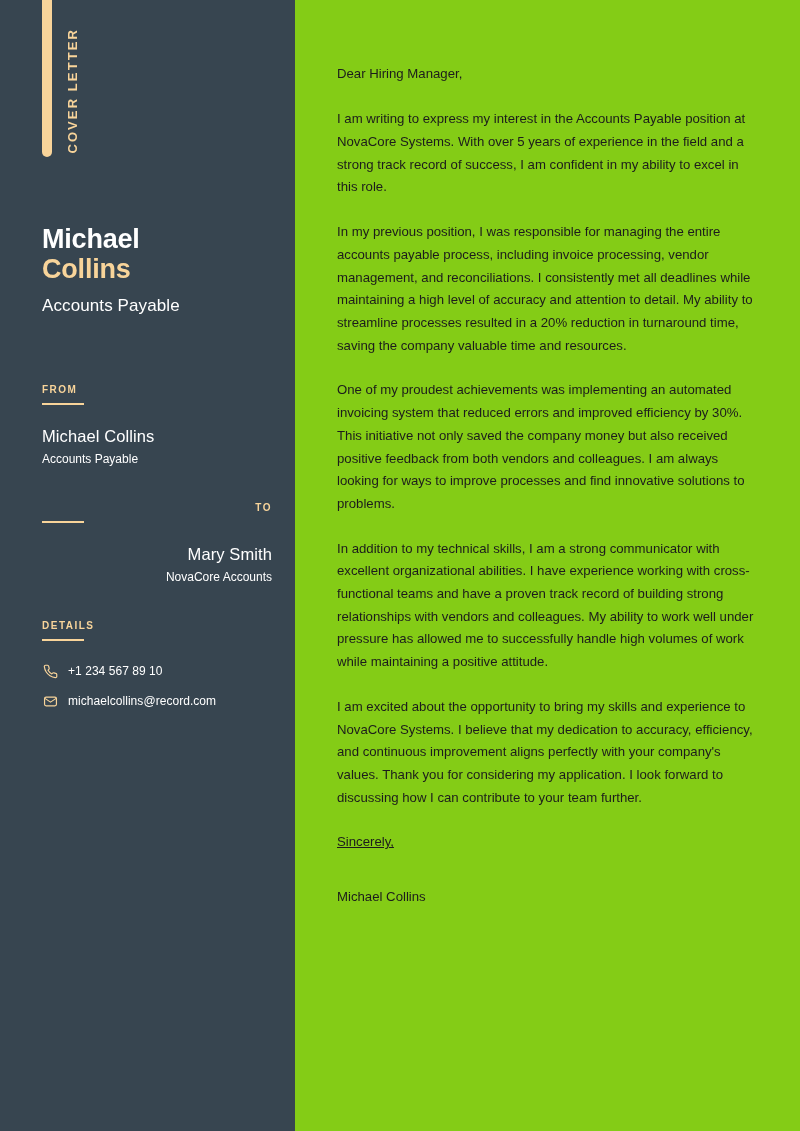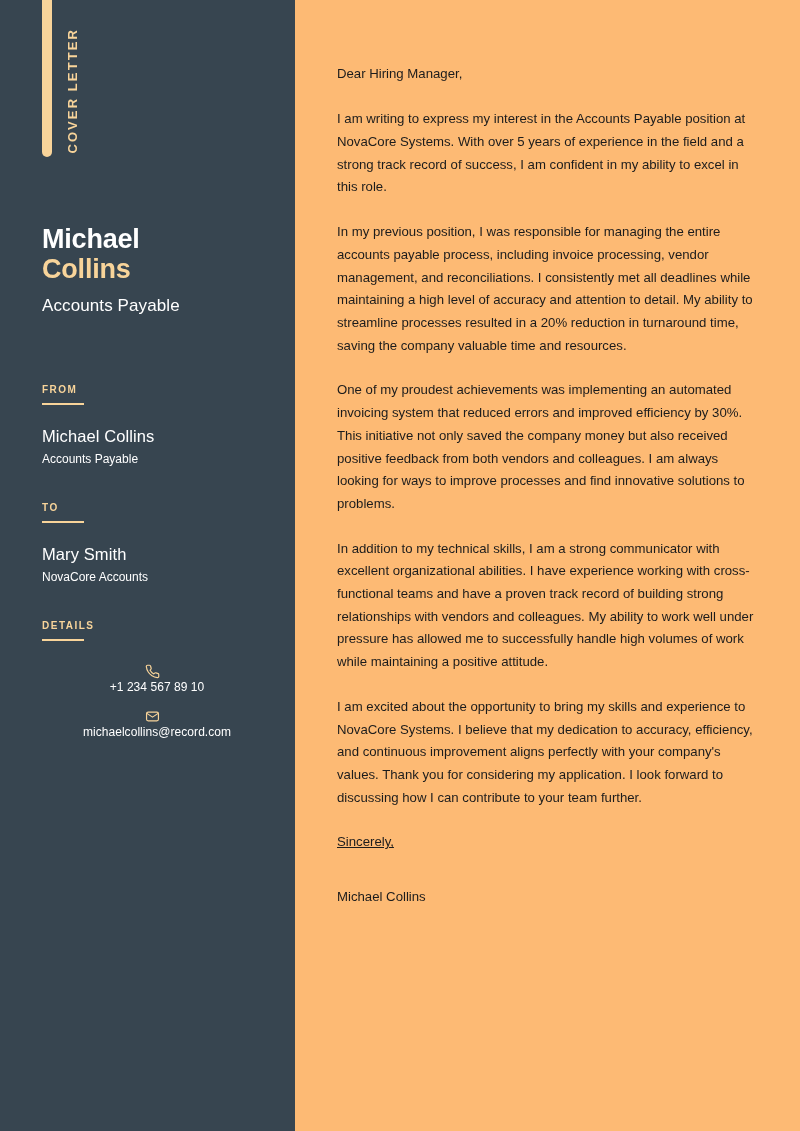--- a/index.html
+++ b/index.html
@@ -88,21 +88,21 @@
     font-weight: normal;
     letter-spacing: 0.1px;
   }
 
   .section {
     position: absolute;
     left: 42px;
     width: 230px;
   }
   .section-from    { top: 385px; }
-  .section-to      { top: 503px; }
+  .section-to      { top: 503px; text-align: right; }
   .section-details { top: 621px; }
 
   .section-heading {
     color: #f8d49a;
     font-size: 10px;
     font-weight: bold;
     letter-spacing: 1.5px;
     text-transform: uppercase;
     line-height: 1;
   }
@@ -130,21 +130,20 @@
     font-weight: normal;
     line-height: 1.3;
   }
 
   .detail-list { margin-top: 22px; }
 
   .detail-row {
     display: flex;
     align-items: center;
     margin-bottom: 13px;
-    flex-direction: column;
   }
 
   .detail-icon {
     width: 17px;
     min-width: 17px;
     height: 17px;
     margin-right: 9px;
     display: flex;
     align-items: center;
     justify-content: center;
@@ -156,21 +155,21 @@
     font-size: 12px;
     line-height: 1.25;
     letter-spacing: 0.05px;
   }
 
   
   .letter {
     position: relative;
     flex: 1;
     height: 1131px;
-    background: #fdba74;
+    background: #84cc16;
     padding: 63px 42px 0 42px;
   }
 
   .letter-inner { width: 421px; }
 
   .salutation {
     color: #1c1c1c;
     font-size: 13.2px;
     line-height: 1.62;
     margin-bottom: 24px;

